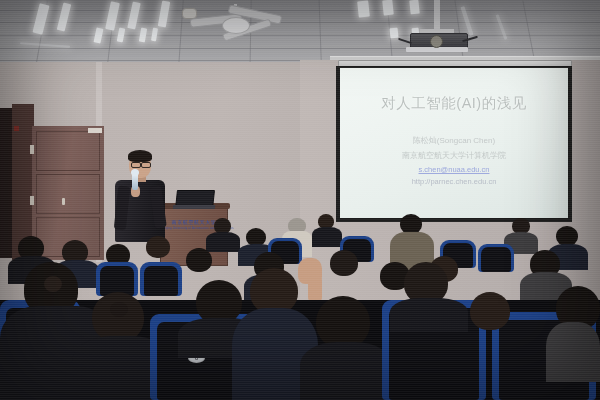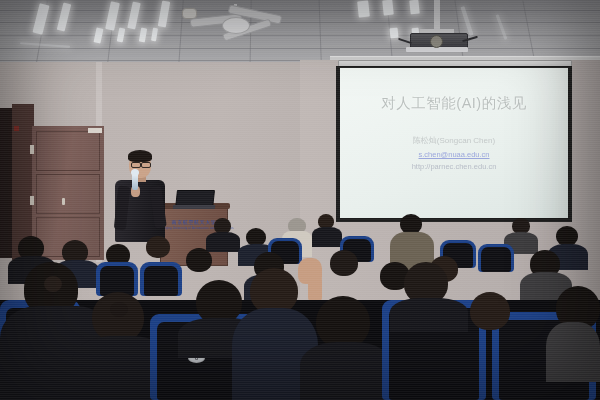--- a/index.html
+++ b/index.html
@@ -177,20 +177,21 @@
   <div style="position:absolute;left:96px;top:62px;width:6px;height:200px;background:rgba(255,255,255,.18)"></div>
 
   <div class="screen-rail" style="left:330px;top:56px;width:275px;"></div>
 
   <div class="screen-case" style="left:338px;top:60px;width:232px;height:8px;"></div>
   <div class="screen-frame" style="left:336px;top:66px;width:236px;height:156px;"></div>
   <div class="screen" style="left:340px;top:68px;width:228px;height:150px;">
     <div class="slide">
       <div class="slide-title">对人工智能(AI)的浅见</div>
       <div class="slide-author">陈松灿(Songcan Chen)</div>
+      <div class="slide-org">南京航空航天大学计算机学院</div>
       <div class="slide-mail">s.chen@nuaa.edu.cn</div>
       <div class="slide-url">http://parnec.chen.edu.cn</div>
     </div>
   </div>
 
   <div class="door-dark" style="left:0px;top:108px;width:14px;height:150px;"></div>
   <div class="door-frame" style="left:12px;top:104px;width:22px;height:156px;"></div>
   <div class="door" style="left:32px;top:126px;width:72px;height:134px;">
     <div class="door-panel" style="left:4px;top:5px;right:4px;height:38px;"></div>
     <div class="door-panel" style="left:4px;top:48px;right:4px;height:38px;"></div>

